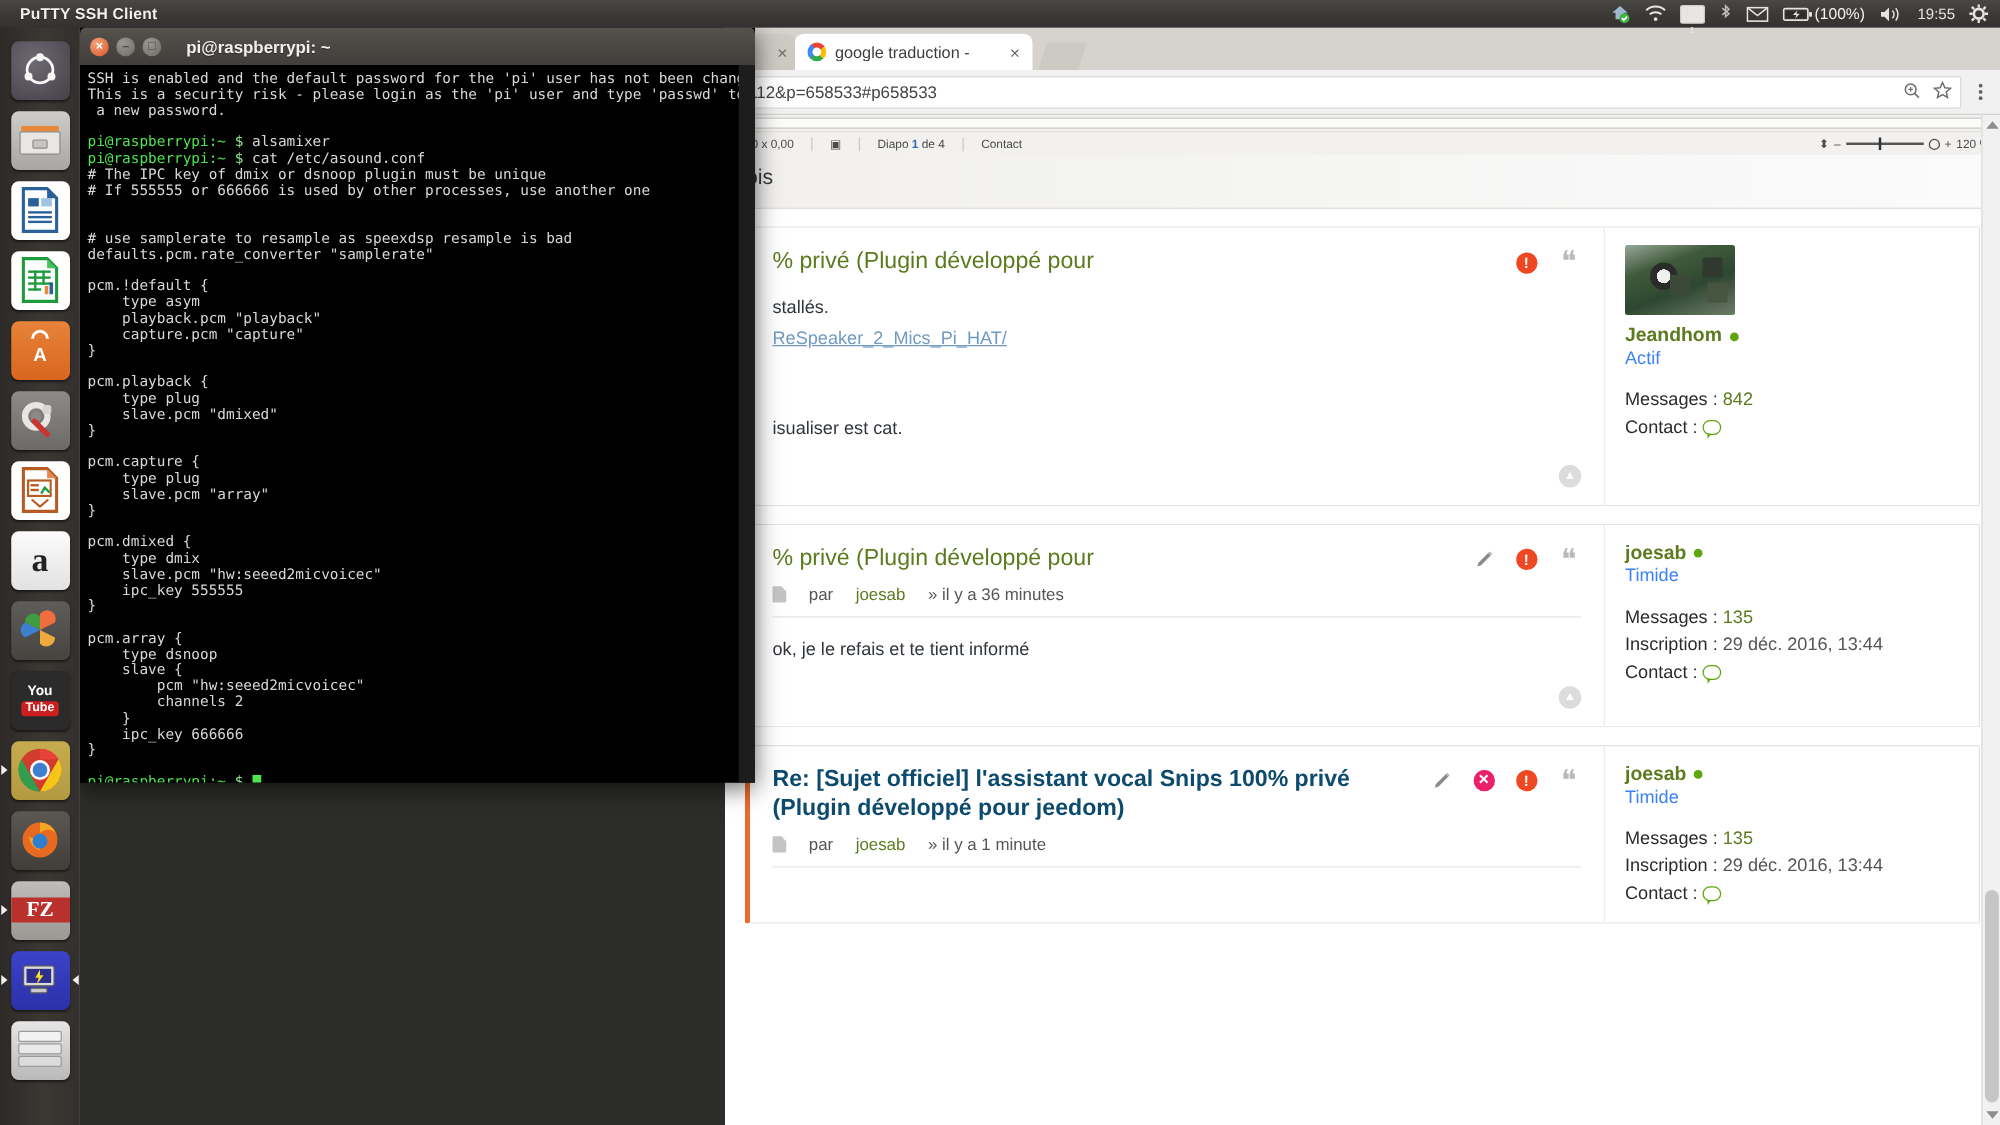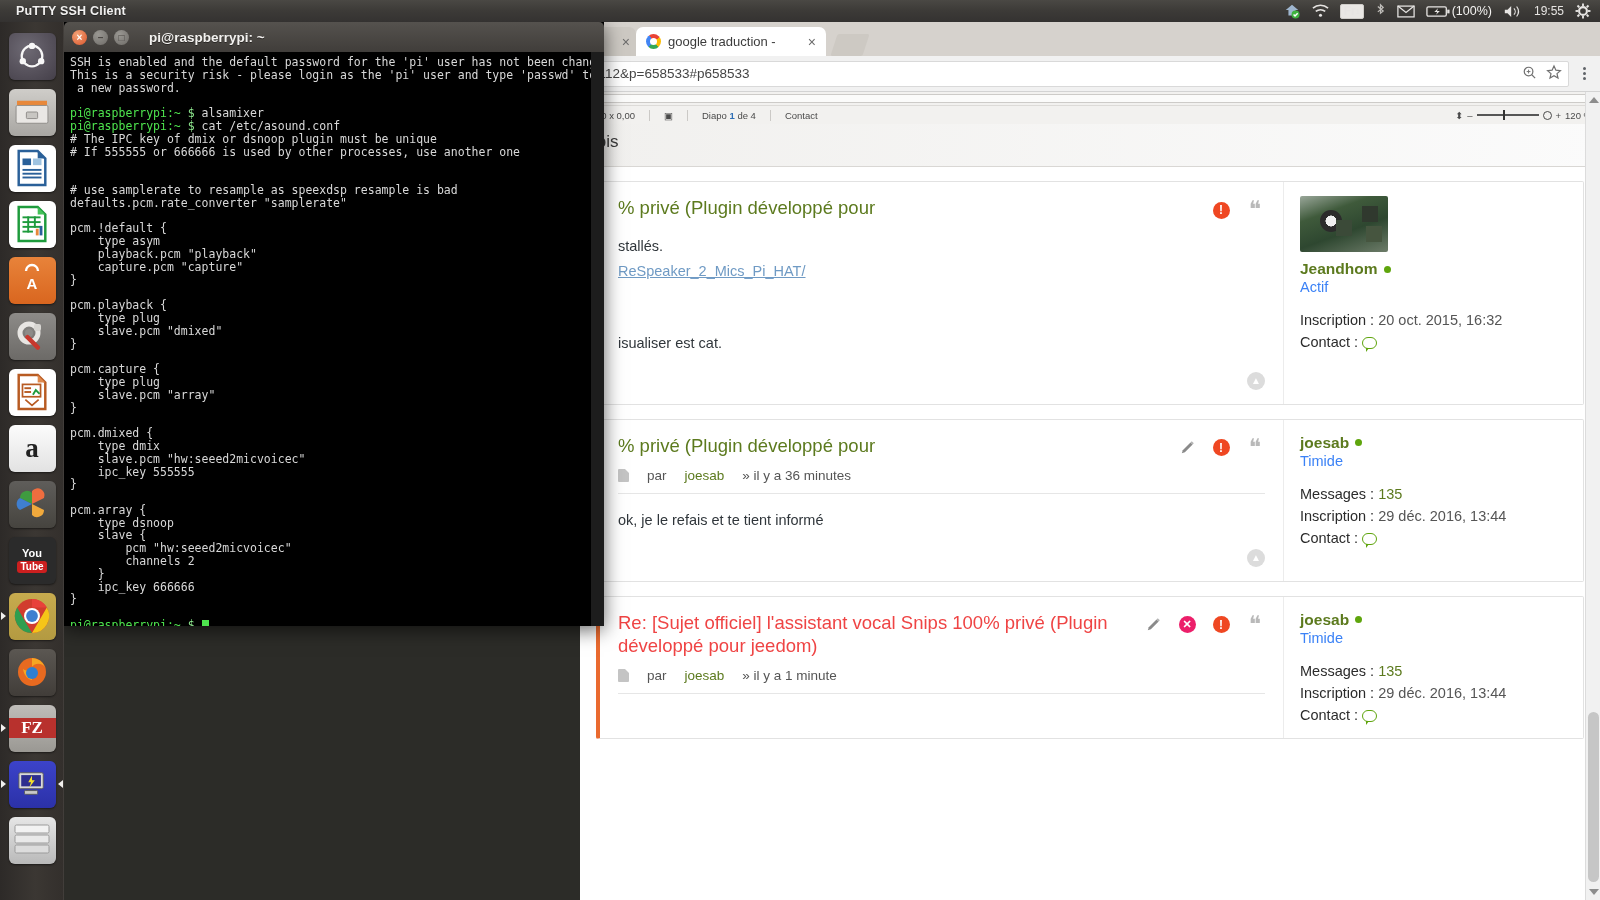--- a/index.html
+++ b/index.html
@@ -20,21 +20,21 @@
   }
   .top-panel .win-title { margin-left: 16px; letter-spacing: .2px; text-shadow: 0 1px 0 #222; }
   .indicators { margin-left: auto; display: flex; align-items: center; gap: 11px; padding-right: 9px; }
   .indicators .ind { display: flex; align-items: center; color: #e6e4e2; font-size: 12px; }
   .ind svg { display: block; }
   .ind-clock { font-size: 12.5px; font-weight: normal; color: #f4f3f1; }
   .ind-batt-text { font-size: 12.5px; font-weight: normal; margin-left: 2px; color: #f4f3f1;}
   .kbd-ind {
     border: 1px solid #cfcdc9; background: #e9e7e4; color: #3a3a38;
     font-size: 10px; font-weight: bold; border-radius: 2px;
-    padding: 0 3px; line-height: 13px; height: 15px;
+    padding: 0 3px; line-height: 13px; height: 15px; flex-direction: column;
   }
   .kbd-ind sub { font-size: 7px; }
 
   
   .launcher {
     position: absolute; left: 0; top: 22px; width: 64px; height: 878px;
     background: linear-gradient(to right, #2d2a28 0%, #3b3733 55%, #332f2c 100%);
     z-index: 50; padding-top: 6px;
     box-shadow: inset -1px 0 0 rgba(255,255,255,.07);
   }
@@ -160,21 +160,21 @@
   .post {
     background: #fff; border: 1px solid #e2e2e2; margin: 14px 16px 0 16px;
     border-left: 4px solid #ea6a2f; position: relative; display: flex;
     border-radius: 2px;
   }
   .post-main { flex: 1; padding: 14px 18px 10px 18px; min-width: 0; }
   .post-head { display: flex; align-items: flex-start; gap: 10px; }
   .post-title {
     flex: 1; font-size: 18.5px; color: #5c7a1e; line-height: 1.28; font-weight: normal;
   }
-  .post-title.dark { color: #ef4444; }
+  .post-title.dark { color: #0c4a6e; font-weight: bold; }
   .post-actions { display: flex; align-items: center; gap: 14px; padding-top: 4px; flex: 0 0 auto; }
   .act { width: 20px; height: 20px; display: flex; align-items: center; justify-content: center; }
   .badge-circle {
     width: 17px; height: 17px; border-radius: 50%; color: #fff;
     font-size: 12px; font-weight: bold; display: flex; align-items: center; justify-content: center;
     line-height: 1;
   }
   .badge-report { background: #ef4722; }
   .badge-del { background: #ec1f6a; font-size: 11px; }
   .quote-mark { color: #b9b9b9; font-size: 23px; line-height: .6; font-family: "Liberation Serif", serif; }
@@ -381,22 +381,22 @@
             <div class="avatar-box">
               <div class="avatar-card"></div>
             </div>
             <div class="side-user">
               <span>Jeandhom</span>
               <span class="online-dot"></span>
             </div>
             <div class="side-rank">Actif</div>
             <div class="side-stats">
               <div>
-                <span>Inscription :</span>
-                <span class="val-grey">20 oct. 2015, 16:32</span>
+                <span>Messages :</span>
+                <span class="val">842</span>
               </div>
               <div>
                 <span>Contact :</span>
                 <span class="contact-bubble"></span>
               </div>
             </div>
           </div>
         </div>
 
         <div class="post">

